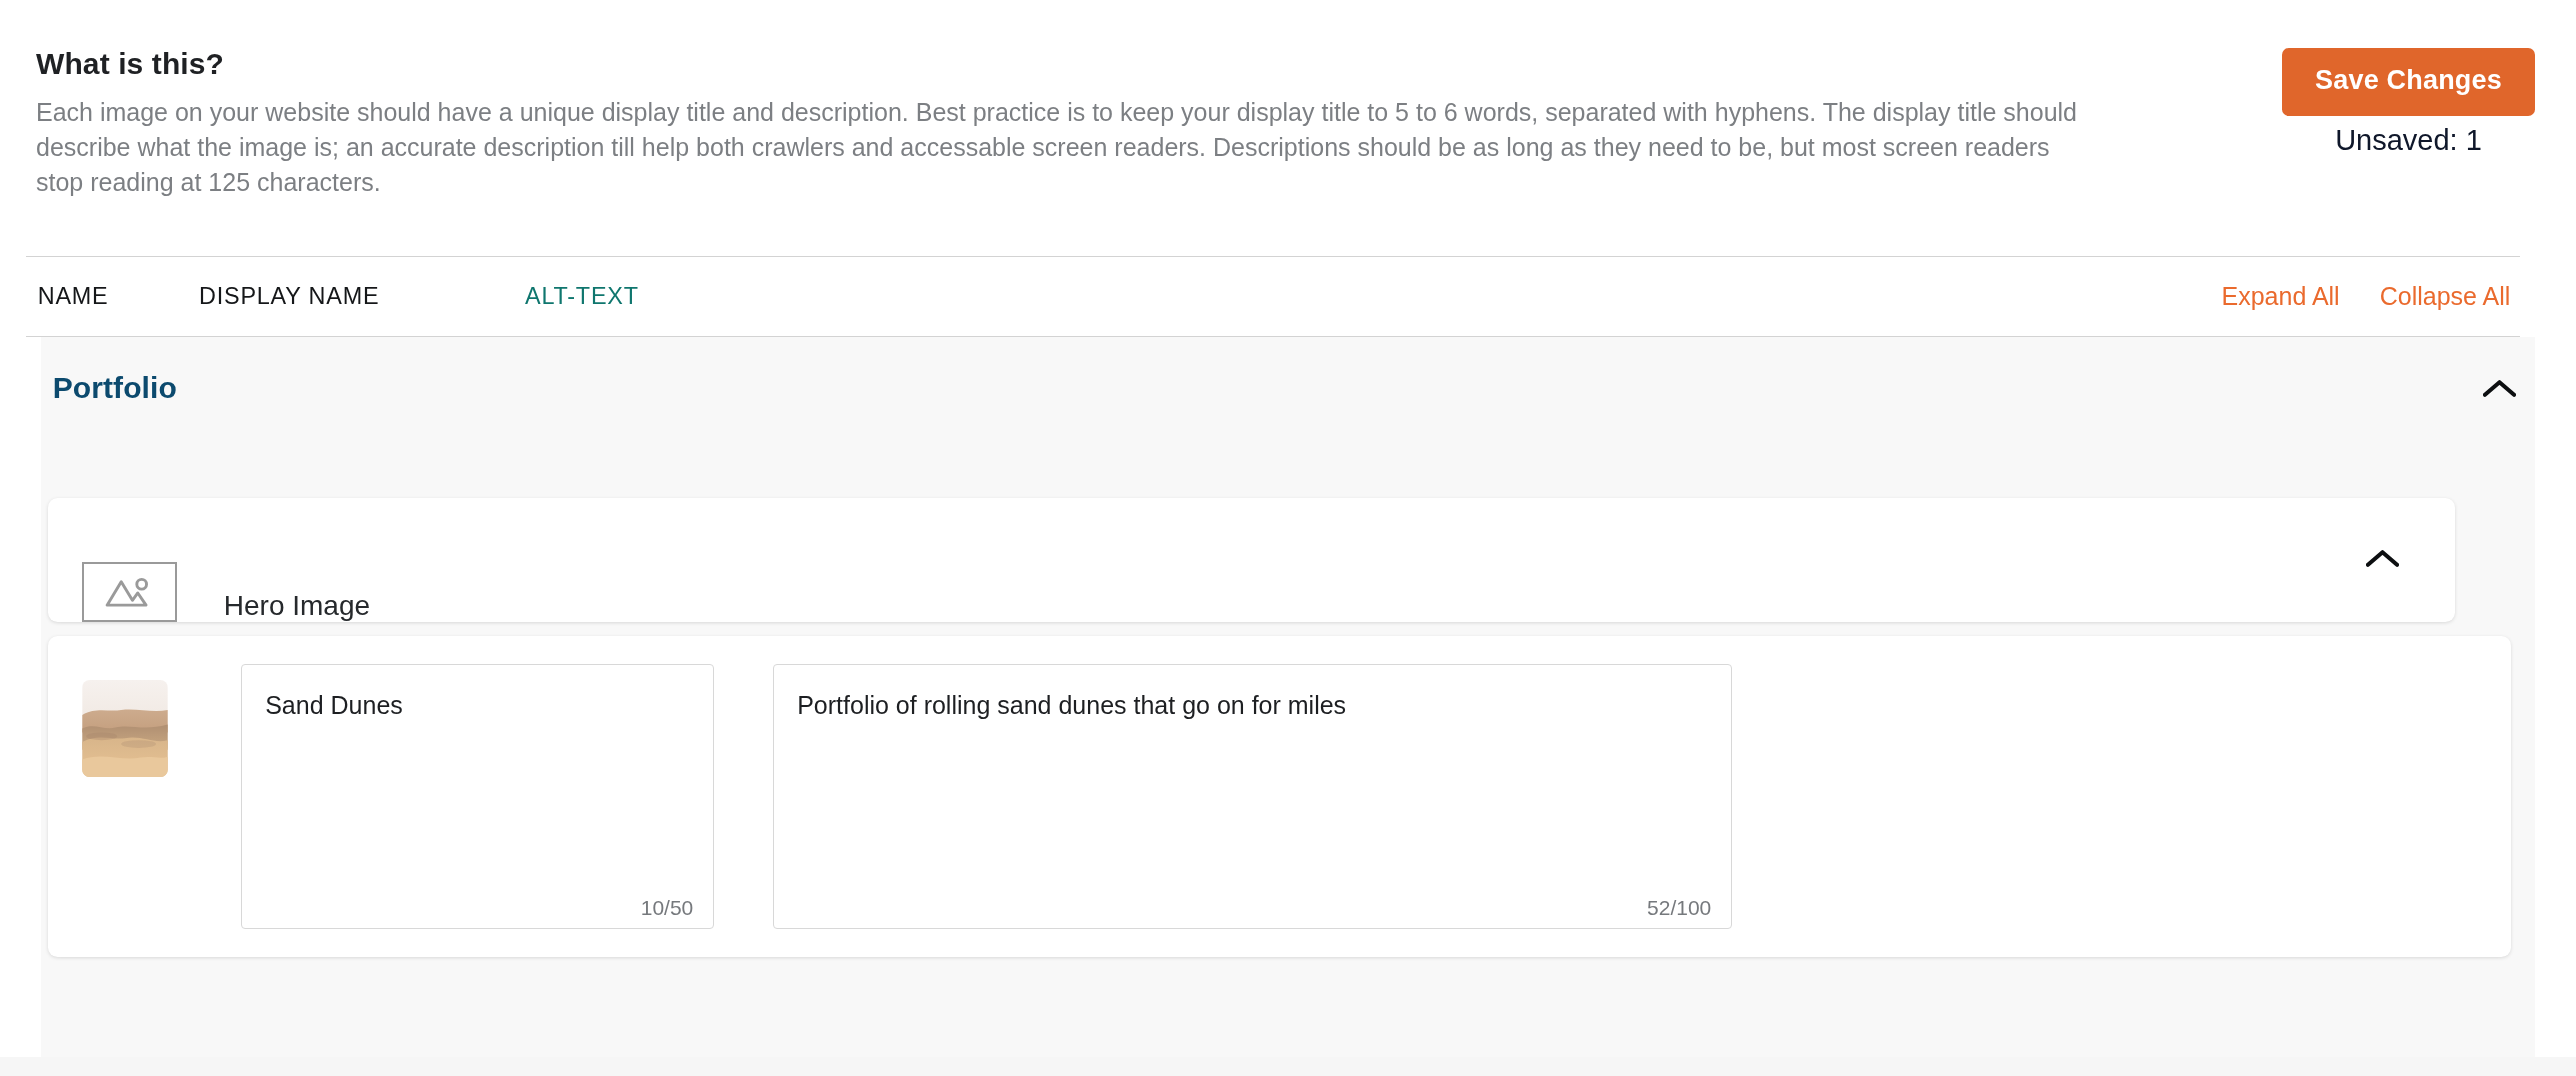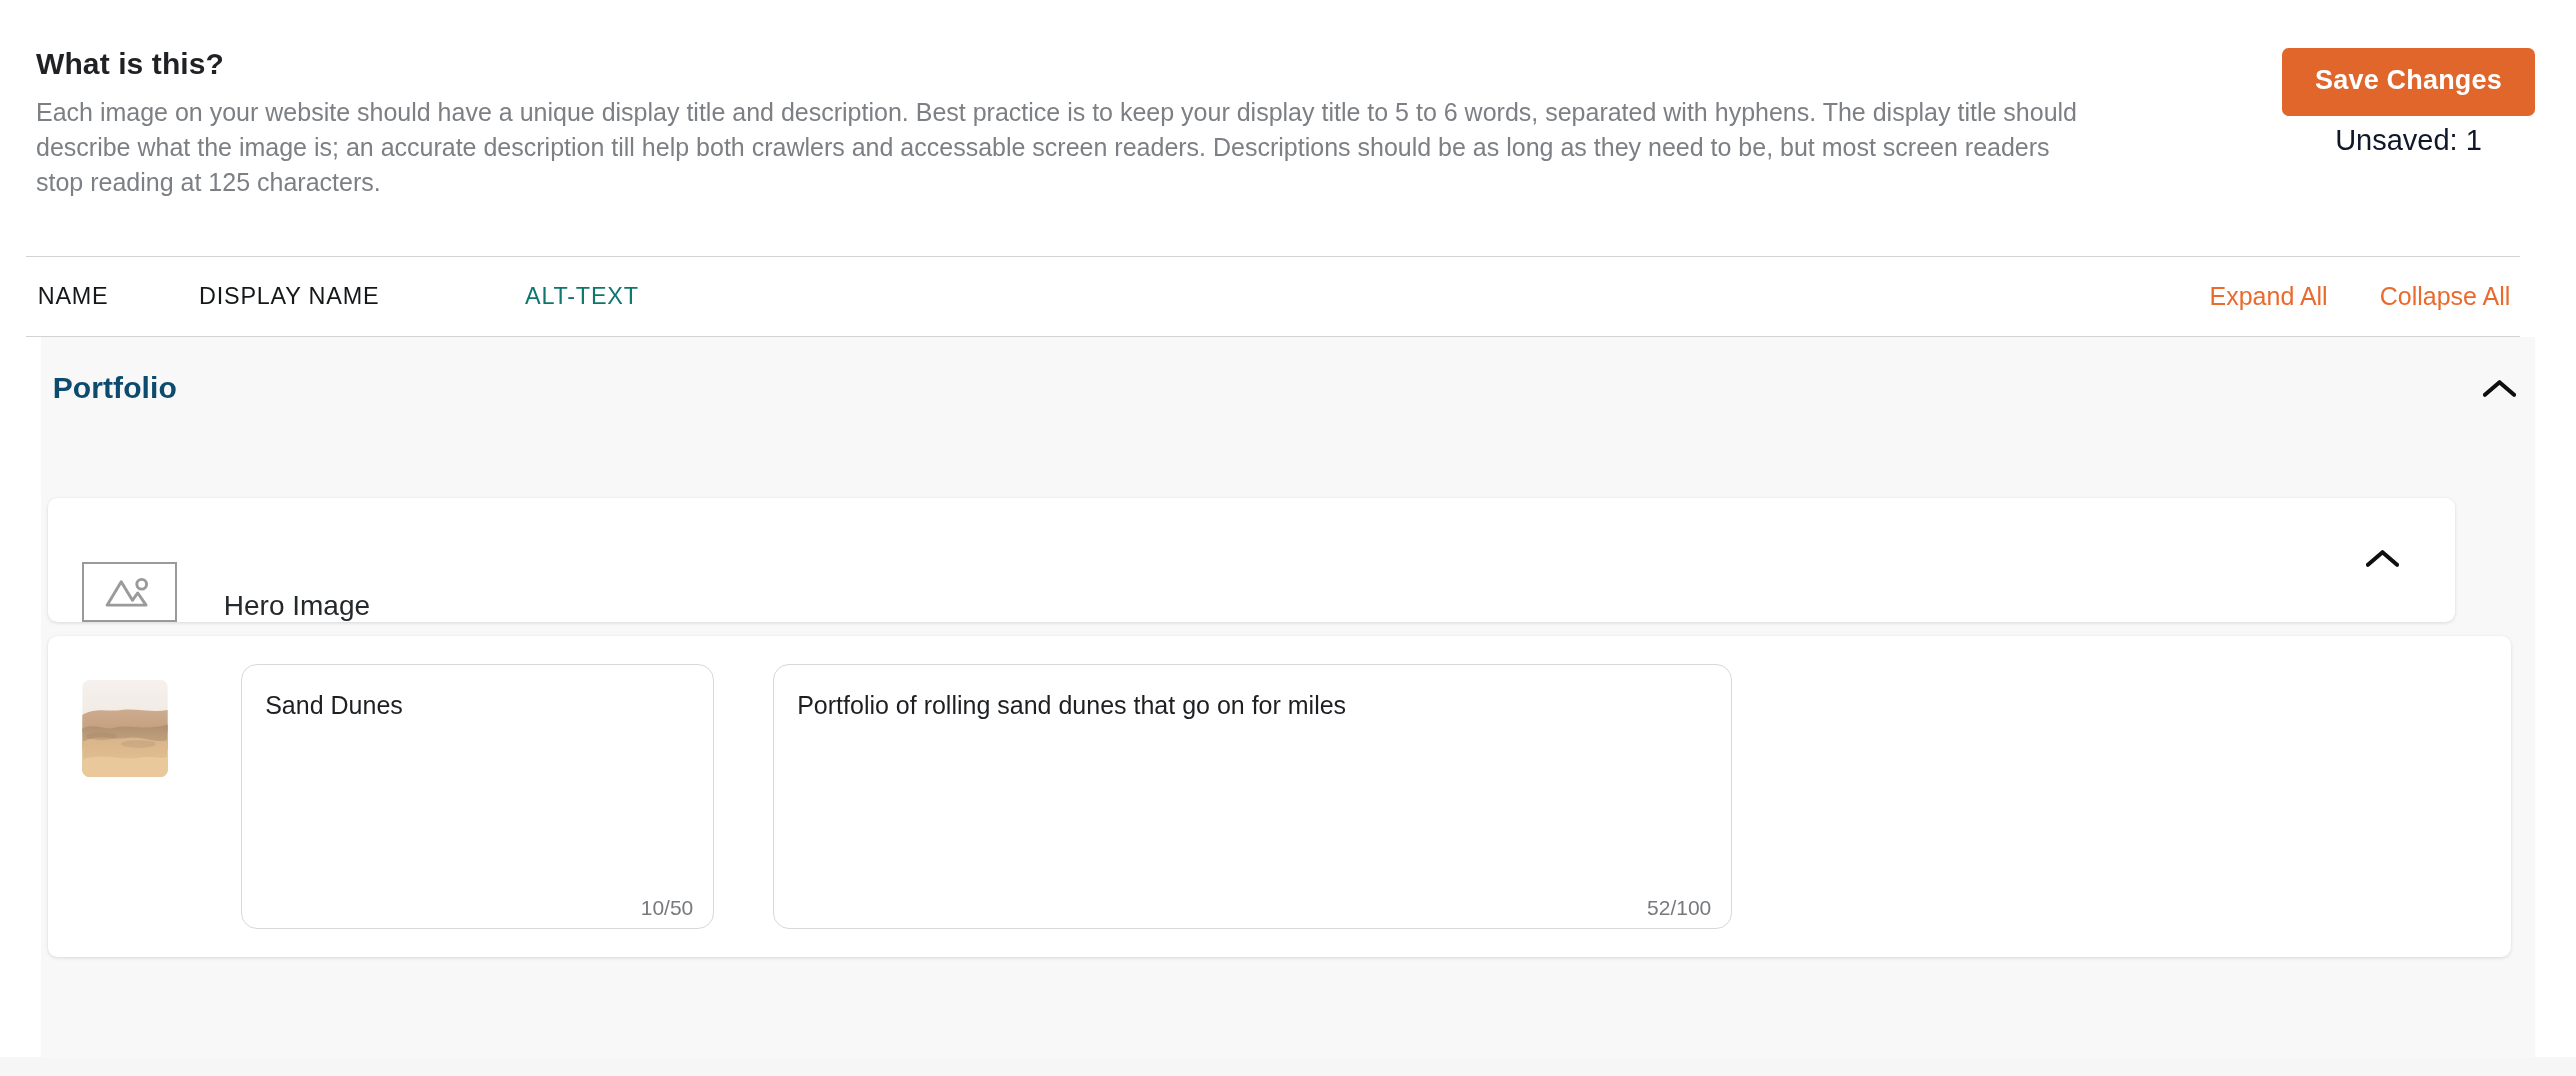--- a/index.html
+++ b/index.html
@@ -85,21 +85,21 @@
     align-items: center;
     background: #ffffff;
   }
   .col-name { position: absolute; left: 11.7px; font-size: 23.4px; color: #151719; letter-spacing: 0.8px; font-weight: 400; }
   .col-display { position: absolute; left: 173px; font-size: 23.4px; color: #151719; letter-spacing: 0.8px; font-weight: 400; }
   .col-alt { position: absolute; left: 499px; font-size: 23.4px; color: #0f766e; letter-spacing: 0.8px; font-weight: 400; }
   .col-actions {
     position: absolute;
     right: 9.7px;
     display: flex;
-    gap: 52px;
+    gap: 40px;
     align-items: center;
   }
   .link-action {
     color: #ea6a2d;
     font-size: 25px;
     cursor: pointer;
     font-weight: 400;
     background: none;
     border: none;
     font-family: "Liberation Sans", sans-serif;
@@ -190,21 +190,21 @@
     margin-top: 44px;
     width: 86px;
     height: 97px;
     border-radius: 7.8px;
     overflow: hidden;
     flex: 0 0 auto;
   }
   .field {
     margin-top: 28px;
     border: 1.9px solid #d8d8d8;
-    border-radius: 16px;
+    border-radius: 4px;
     background: #ffffff;
     position: relative;
     padding: 24px 23.4px 0 23.4px;
   }
   .field-value {
     font-size: 25px;
     color: #1d1f22;
     line-height: 1.35;
     font-weight: 400;
   }

